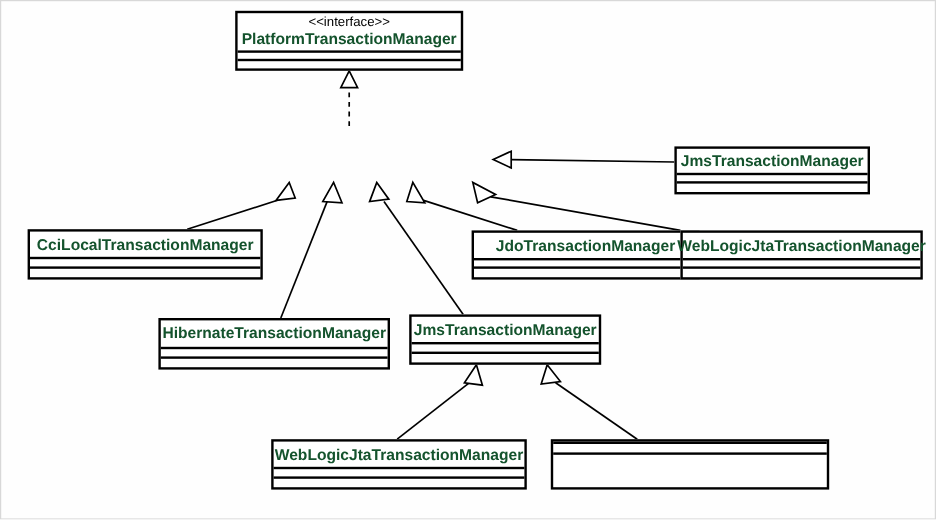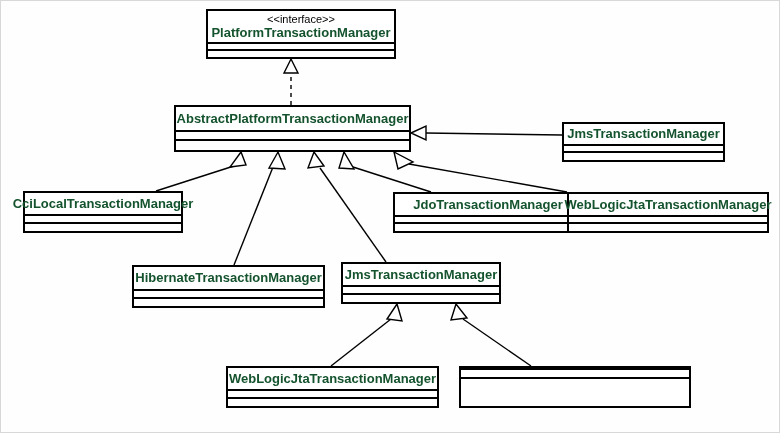--- a/index.html
+++ b/index.html
@@ -111,46 +111,39 @@
       <line x1="330" y1="365" x2="390" y2="318" stroke="#000000" stroke-width="1.4"></line>
       <polygon points="396,303 386,318 401,320" fill="#ffffff" stroke="#000000" stroke-width="1.4"></polygon>
     </g>
 
     <g>
       <line x1="530" y1="365" x2="462" y2="318" stroke="#000000" stroke-width="1.4"></line>
       <polygon points="455,303 450,319 466,317" fill="#ffffff" stroke="#000000" stroke-width="1.4"></polygon>
     </g>
   </svg>
 
-  <div class="uml-class" style="left:205px; top:8px; width:190px; height:50px;">
+  <div class="uml-class" style="left:195px; top:8px; width:190px; height:50px;">
     <div class="uml-name-cell" style="height:31px;">
       <div class="uml-stereotype">&lt;&lt;interface&gt;&gt;</div>
       <div class="uml-class-name">PlatformTransactionManager</div>
     </div>
     <div class="uml-compartment uml-attr-cell"></div>
     <div class="uml-compartment uml-op-cell"></div>
   </div>
 
-  <div class="uml-class" style="left:173px; top:104px; width:237px; height:47px;">
-    <div class="uml-name-cell" style="height:23px;">
-      <div class="uml-class-name">AbstractPlatformTransactionManager</div>
-    </div>
-    <div class="uml-compartment uml-attr-cell"></div>
-    <div class="uml-compartment uml-op-cell"></div>
-  </div>
 
   <div class="uml-class" style="left:561px; top:121px; width:163px; height:40px;">
     <div class="uml-name-cell" style="height:20px;">
       <div class="uml-class-name">JmsTransactionManager</div>
     </div>
     <div class="uml-compartment uml-attr-cell"></div>
     <div class="uml-compartment uml-op-cell"></div>
   </div>
 
-  <div class="uml-class" style="left:22px; top:190px; width:160px; height:42px;">
+  <div class="uml-class" style="left:22px; top:190px; width:196px; height:42px;">
     <div class="uml-name-cell" style="height:21px;">
       <div class="uml-class-name">CciLocalTransactionManager</div>
     </div>
     <div class="uml-compartment uml-attr-cell"></div>
     <div class="uml-compartment uml-op-cell"></div>
   </div>
 
   <div class="uml-class" style="left:392px; top:191px; width:190px; height:41px;">
     <div class="uml-name-cell" style="height:21px;">
       <div class="uml-class-name">JdoTransactionManager</div>

